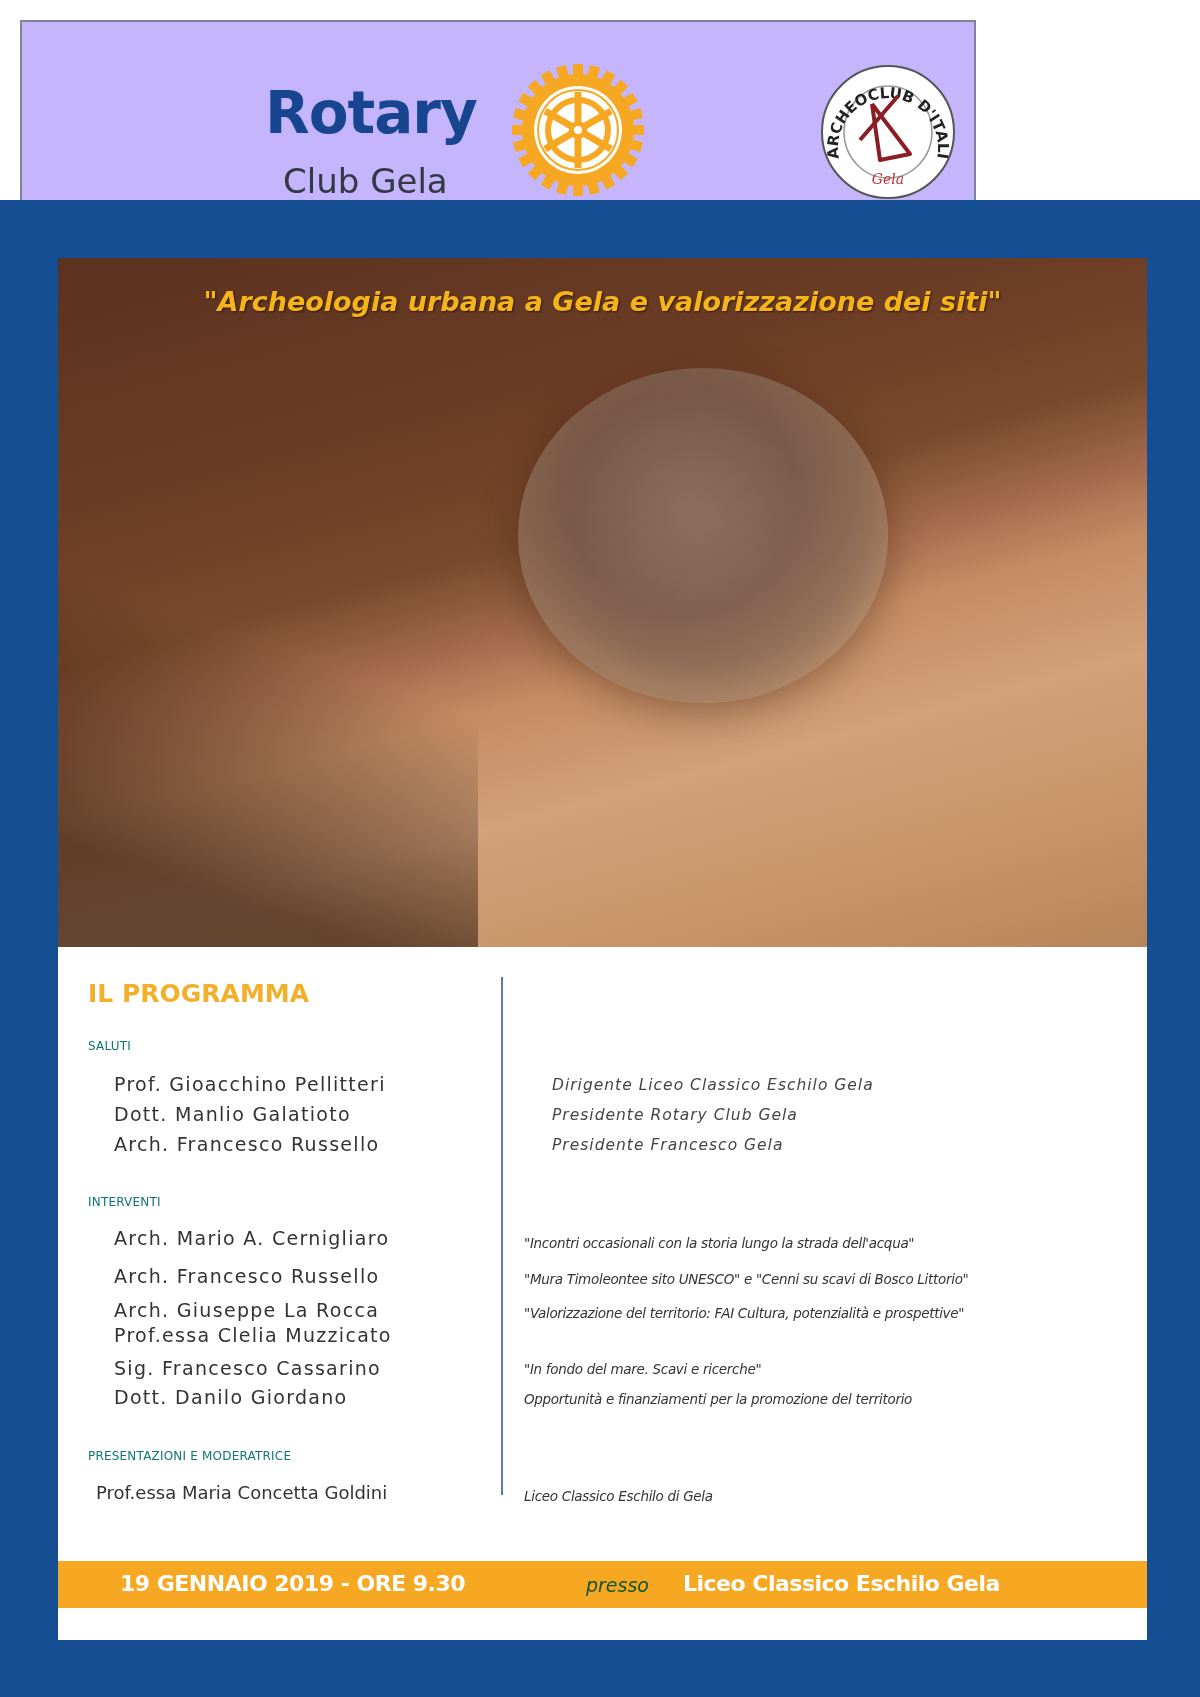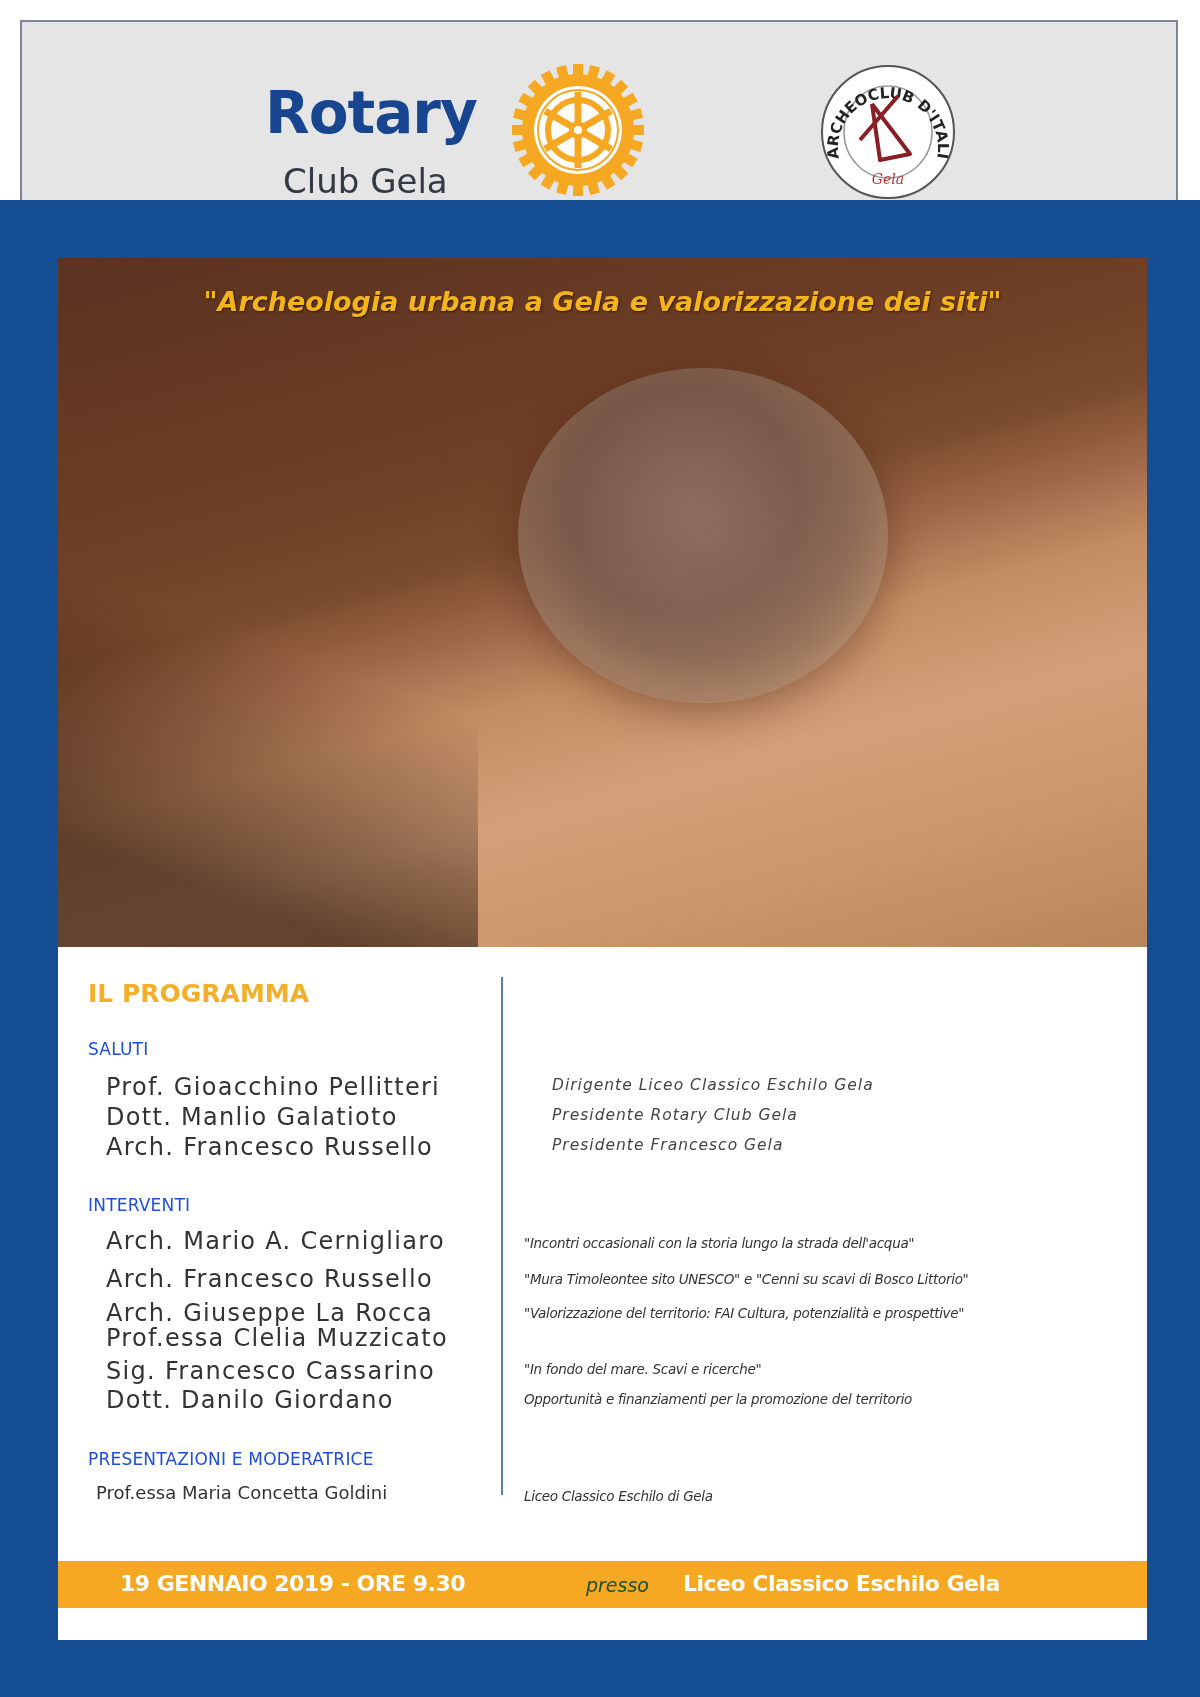--- a/index.html
+++ b/index.html
@@ -1,21 +1,21 @@
 <!DOCTYPE html>
 <html><head>
   <meta charset="utf-8">
   <style>
     * { box-sizing: border-box; margin: 0; padding: 0; }
     html, body { width: 1200px; height: 1697px; background: #ffffff; overflow: hidden; }
     body { position: relative; font-family: "Liberation Sans", sans-serif; }
 
     .header-frame {
-      position: absolute; left: 20px; top: 20px; width: 1158px; height: 182px;
-      border: 2px solid #7d8597; border-bottom: none; background: #e5e5e5;
+      position: absolute; left: 20px; top: 20px; width: 956px; height: 182px;
+      border: 2px solid #7d8597; border-bottom: none; background: #c4b5fd;
     }
     .rotary-logo { position: absolute; left: 243px; top: 62px; }
     .rotary-word {
       position: absolute; left: 0; top: 0;
       font-family: "DejaVu Sans", sans-serif; font-weight: bold;
       font-size: 58px; color: #17458f; letter-spacing: -1px; line-height: 1;
     }
     .rotary-club {
       position: absolute; left: 18px; top: 80px; white-space: nowrap;
       font-family: "DejaVu Sans", sans-serif; font-weight: normal;
@@ -57,25 +57,25 @@
     }
     .program-title {
       position: absolute; left: 30px; top: 32px;
       font-family: "DejaVu Sans", sans-serif; font-weight: bold; font-size: 25px; color: #f2b02a;
     }
     .divider {
       position: absolute; left: 443px; top: 30px; width: 2px; height: 518px; background: #5a7cb0;
     }
     .section-head {
       position: absolute; left: 30px;
-      font-family: "DejaVu Sans", sans-serif; font-size: 17px; color: #1d4ed8; letter-spacing: 0.2px;
+      font-family: "DejaVu Sans", sans-serif; font-size: 12px; color: #0f766e; letter-spacing: 0.2px;
     }
     .person {
-      position: absolute; left: 48px; white-space: nowrap;
-      font-family: "DejaVu Sans", sans-serif; font-size: 24px; color: #333; letter-spacing: 1.3px;
+      position: absolute; left: 56px; white-space: nowrap;
+      font-family: "DejaVu Sans", sans-serif; font-size: 19px; color: #333; letter-spacing: 1.3px;
     }
     .role {
       position: absolute; left: 466px; white-space: nowrap;
       font-family: "DejaVu Sans", sans-serif; font-style: italic; font-size: 15.5px; color: #444; letter-spacing: 1px; margin-left: 28px;
     }
     .topic {
       position: absolute; left: 466px; white-space: nowrap;
       font-family: "DejaVu Sans", sans-serif; font-style: italic; font-size: 13.5px; color: #333; letter-spacing: -0.3px;
     }
     .moderator-name { letter-spacing: 0; font-size: 18px; left: 38px; }

